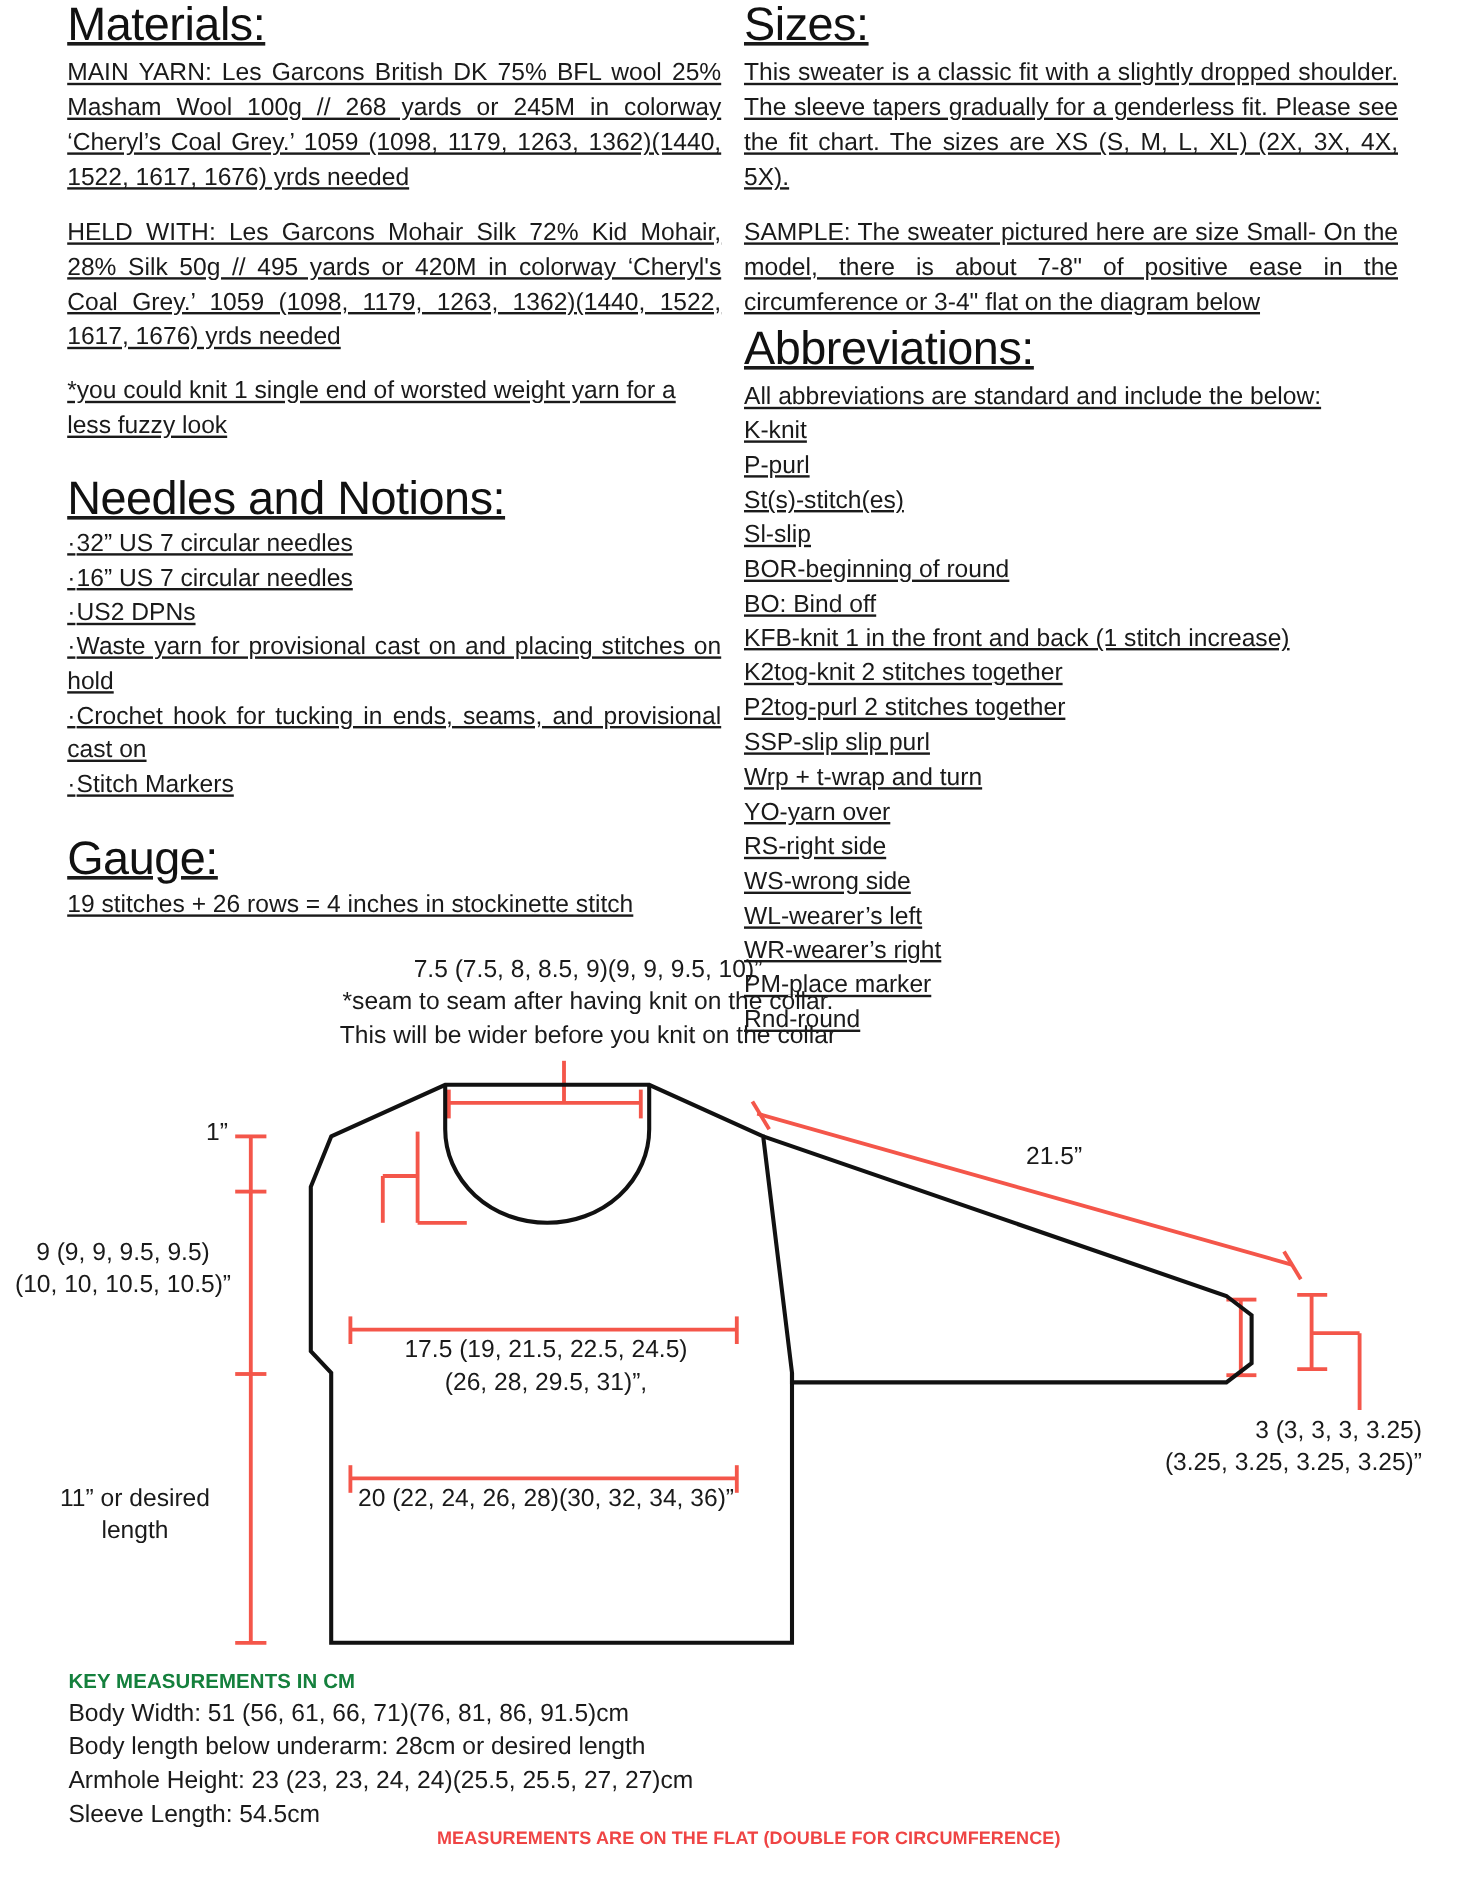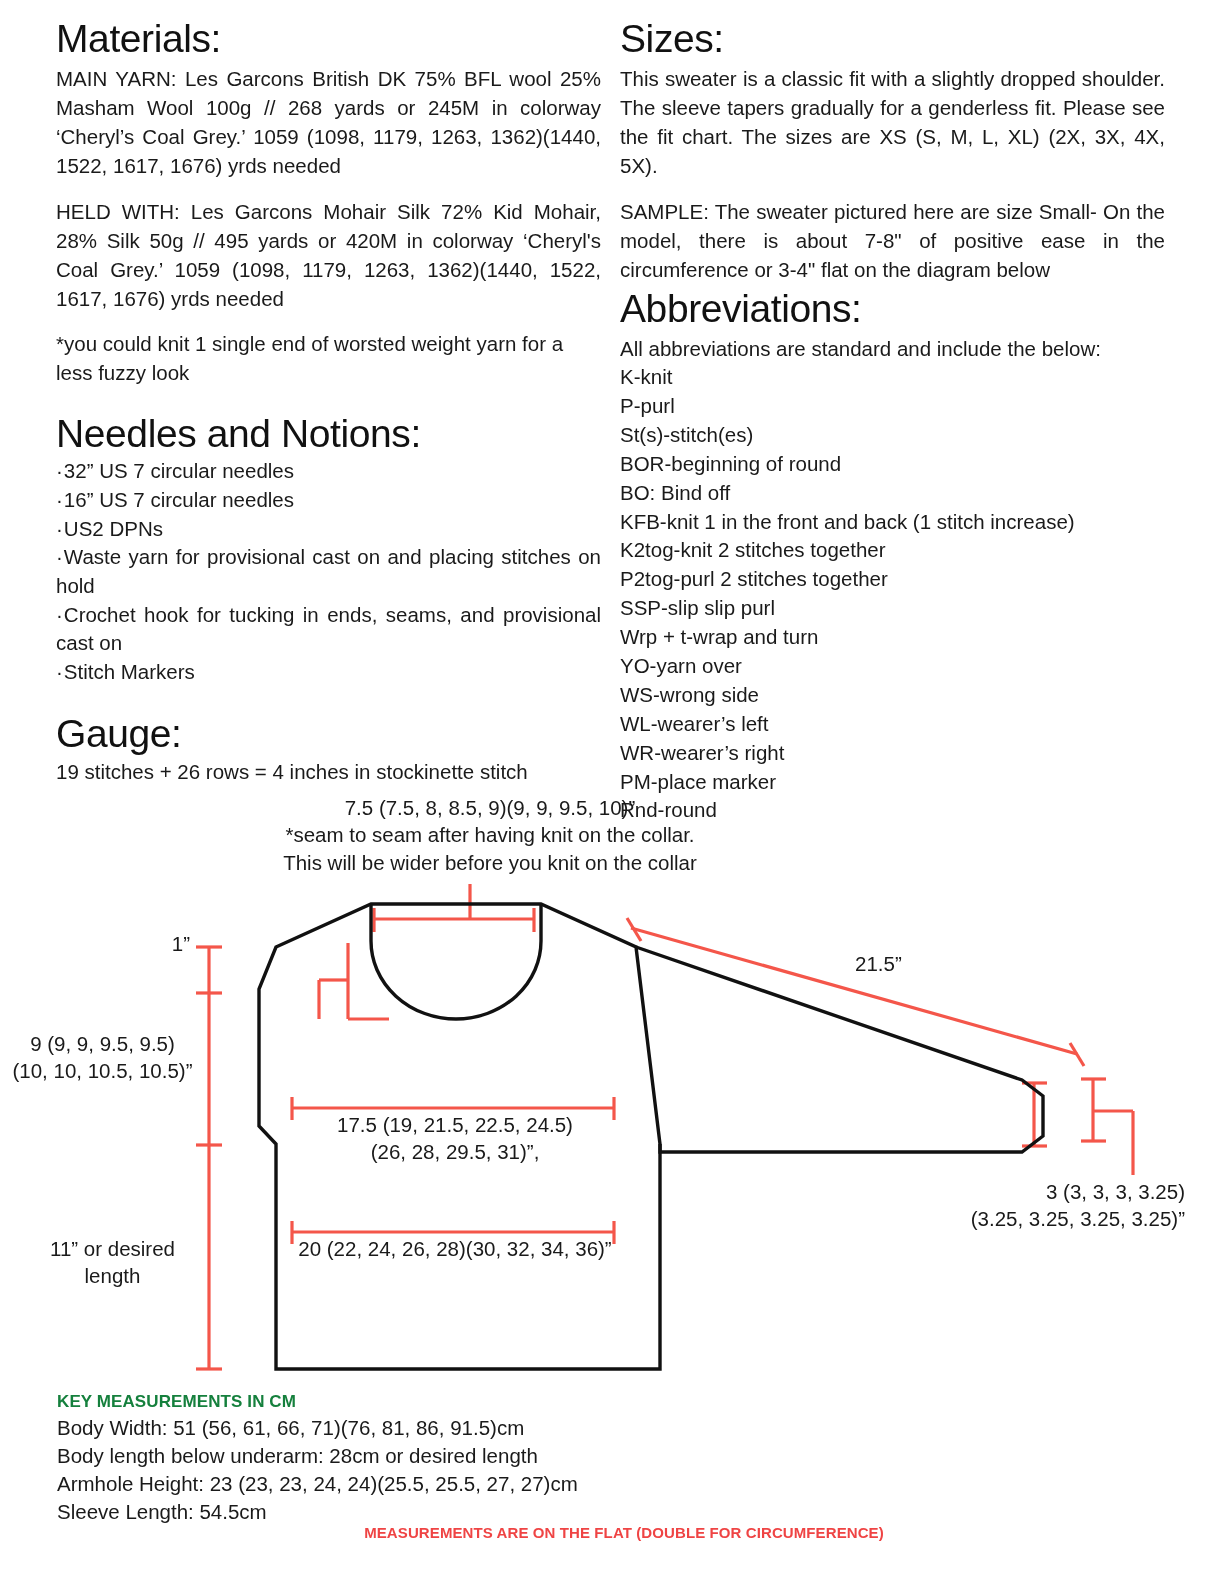--- a/index.html
+++ b/index.html
@@ -16,21 +16,22 @@
     overflow: hidden;
   }
   .page {
     position: absolute;
     inset: 0;
   }
 
   
   .col {
     position: absolute;
-    top: 18px;
+    top: 0;
+    text-decoration: underline;
   }
   .col-left  { left: 56px;  width: 545px; }
   .col-right { left: 620px; width: 545px; }
 
   h1.section-title {
     font-size: 39px;
     font-weight: 400;
     letter-spacing: -0.4px;
     margin: 0 0 4px 0;
     line-height: 1.08;
@@ -174,28 +175,30 @@
     <p class="body-text">This sweater is a classic fit with a slightly dropped shoulder. The sleeve tapers gradually for a genderless fit. Please see the fit chart.  The sizes are XS (S, M, L, XL) (2X, 3X, 4X, 5X).</p>
     <div class="gap-sm"></div>
     <p class="body-text">SAMPLE: The sweater pictured here are size Small- On the model, there is about 7-8" of positive ease in the circumference or 3-4" flat on the diagram below</p>
 
     <h1 class="section-title" style="margin-top:4px;">Abbreviations:</h1>
     <p class="body-text nojust">All abbreviations are standard and include the below:</p>
     <ul class="abbrevs">
       <li>K-knit</li>
       <li>P-purl</li>
       <li>St(s)-stitch(es)</li>
+      <li>Sl-slip</li>
       <li>BOR-beginning of round</li>
       <li>BO: Bind off</li>
       <li>KFB-knit 1 in the front and back (1 stitch increase)</li>
       <li>K2tog-knit 2 stitches together</li>
       <li>P2tog-purl 2 stitches together</li>
       <li>SSP-slip slip purl</li>
       <li>Wrp + t-wrap and turn</li>
       <li>YO-yarn over</li>
+      <li>RS-right side</li>
       <li>WS-wrong side</li>
       <li>WL-wearer’s left</li>
       <li>WR-wearer’s right</li>
       <li>PM-place marker</li>
       <li>Rnd-round</li>
     </ul>
   </div>
 
   <div id="schematic">
 

